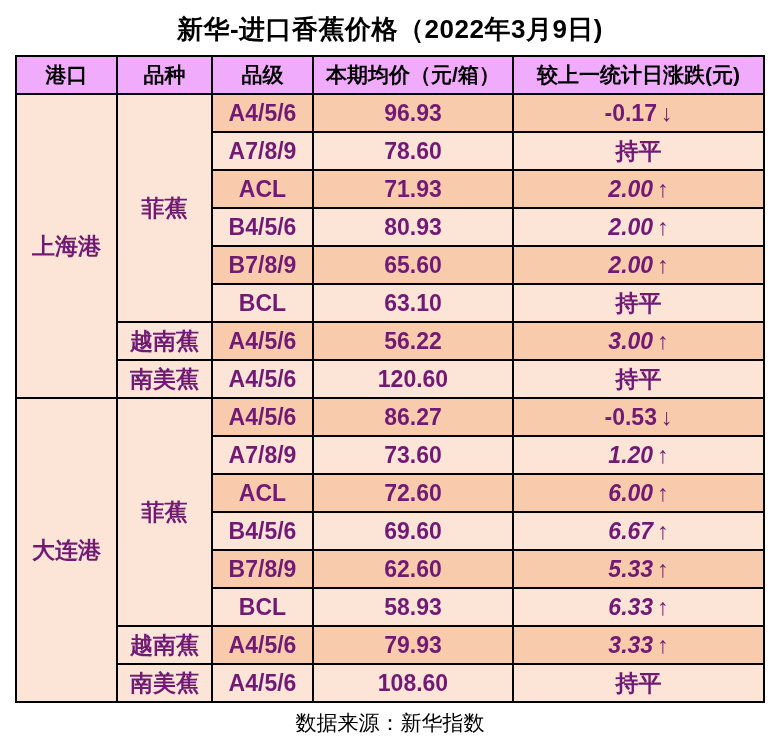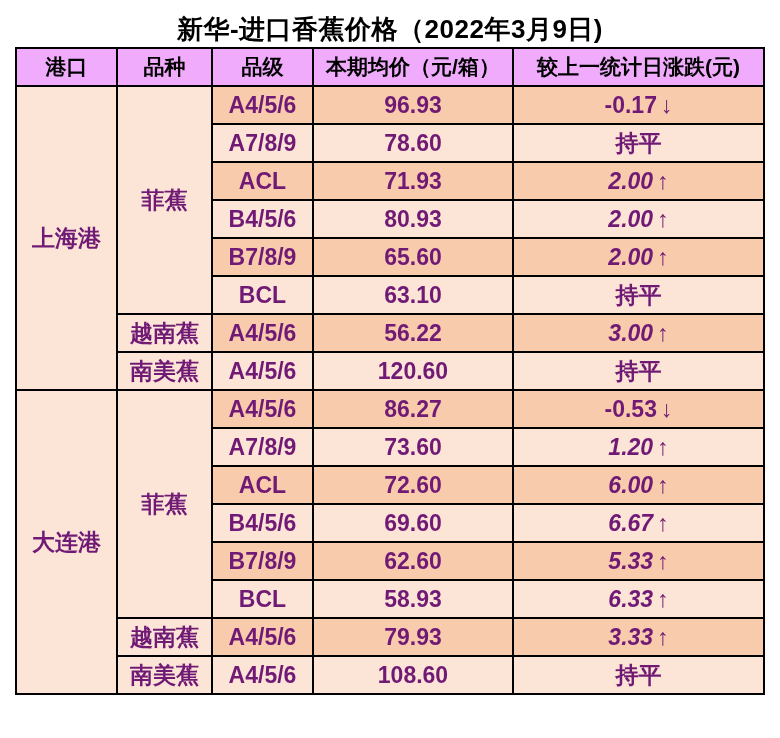--- a/index.html
+++ b/index.html
@@ -6,21 +6,21 @@
   html, body { margin: 0; padding: 0; }
   body {
     width: 780px;
     height: 738px;
     background: #ffffff;
     font-family: "Liberation Sans", "DejaVu Sans", sans-serif;
     color: #000;
   }
   .title {
     margin: 0;
-    padding: 12px 0 0 0;
+    padding: 12px 0 8px 0;
     text-align: center;
     font-size: 26px;
     font-weight: 700;
     color: #000000;
     letter-spacing: 0.5px;
   }
   table.price-table {
     border-collapse: collapse;
     table-layout: fixed;
     width: 748px;
@@ -168,13 +168,14 @@
         </tr>
         <tr>
           <td class="merge-cell">南美蕉</td>
           <td class="light">A4/5/6</td>
           <td class="light">108.60</td>
           <td class="light flat">持平</td>
         </tr>
       </tbody>
   </table>
 
+  <div class="source">数据来源：新华指数</div>
 </div>
 
 </body></html>

